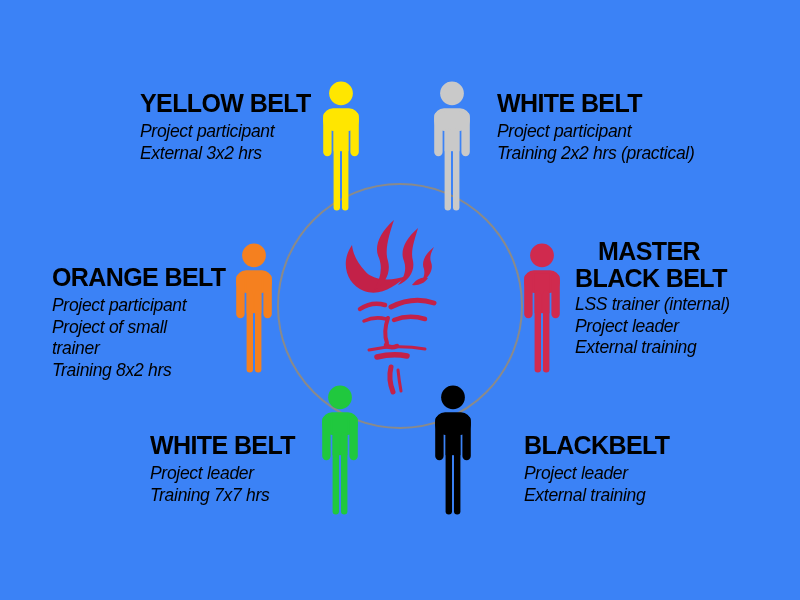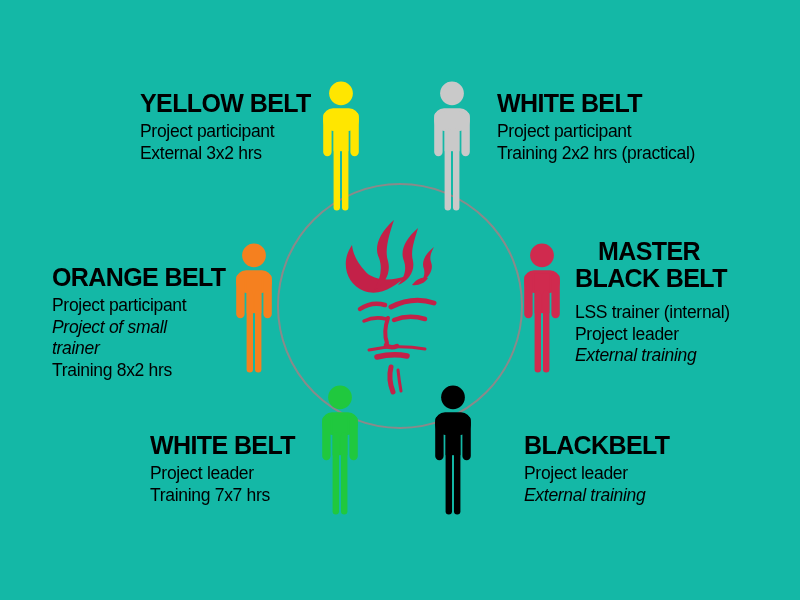--- a/index.html
+++ b/index.html
@@ -1,29 +1,29 @@
 <!DOCTYPE html>
 <html><head>
 <meta charset="utf-8">
 <style>
   html,body{margin:0;padding:0;background:#fff;}
   #stage{
-    position:relative;width:800px;height:600px;background:#14b8a6;overflow:hidden;
+    position:relative;width:800px;height:600px;background:#3b82f6;overflow:hidden;
     font-family:"Liberation Sans","DejaVu Sans",sans-serif;color:#000;
   }
   .belt-label{position:absolute;}
   .belt-name{
     font-size:25px;line-height:27px;font-weight:700;letter-spacing:-0.6px;
     margin:0 0 4px 0;white-space:nowrap;
   }
   .belt-line{
-    font-size:17.5px;line-height:21.5px;letter-spacing:-0.3px;margin:0;white-space:nowrap;
+    font-size:17.5px;line-height:21.5px;letter-spacing:-0.3px;margin:0;white-space:nowrap;font-style:italic;
   }
   .em{font-style:italic;}
-  .center-name{text-align:center;width:148px;margin-bottom:10px;}
+  .center-name{text-align:center;width:148px;margin-bottom:2px;}
   .person{position:absolute;width:50px;height:131px;}
   #ring{position:absolute;left:276px;top:182px;width:248px;height:248px;}
   #logo{position:absolute;left:330px;top:214px;width:115px;height:190px;}
   .hidden-defs{position:absolute;width:0;height:0;overflow:hidden;}
 </style>
 </head>
 <body>
 
 <div id="stage">
 

